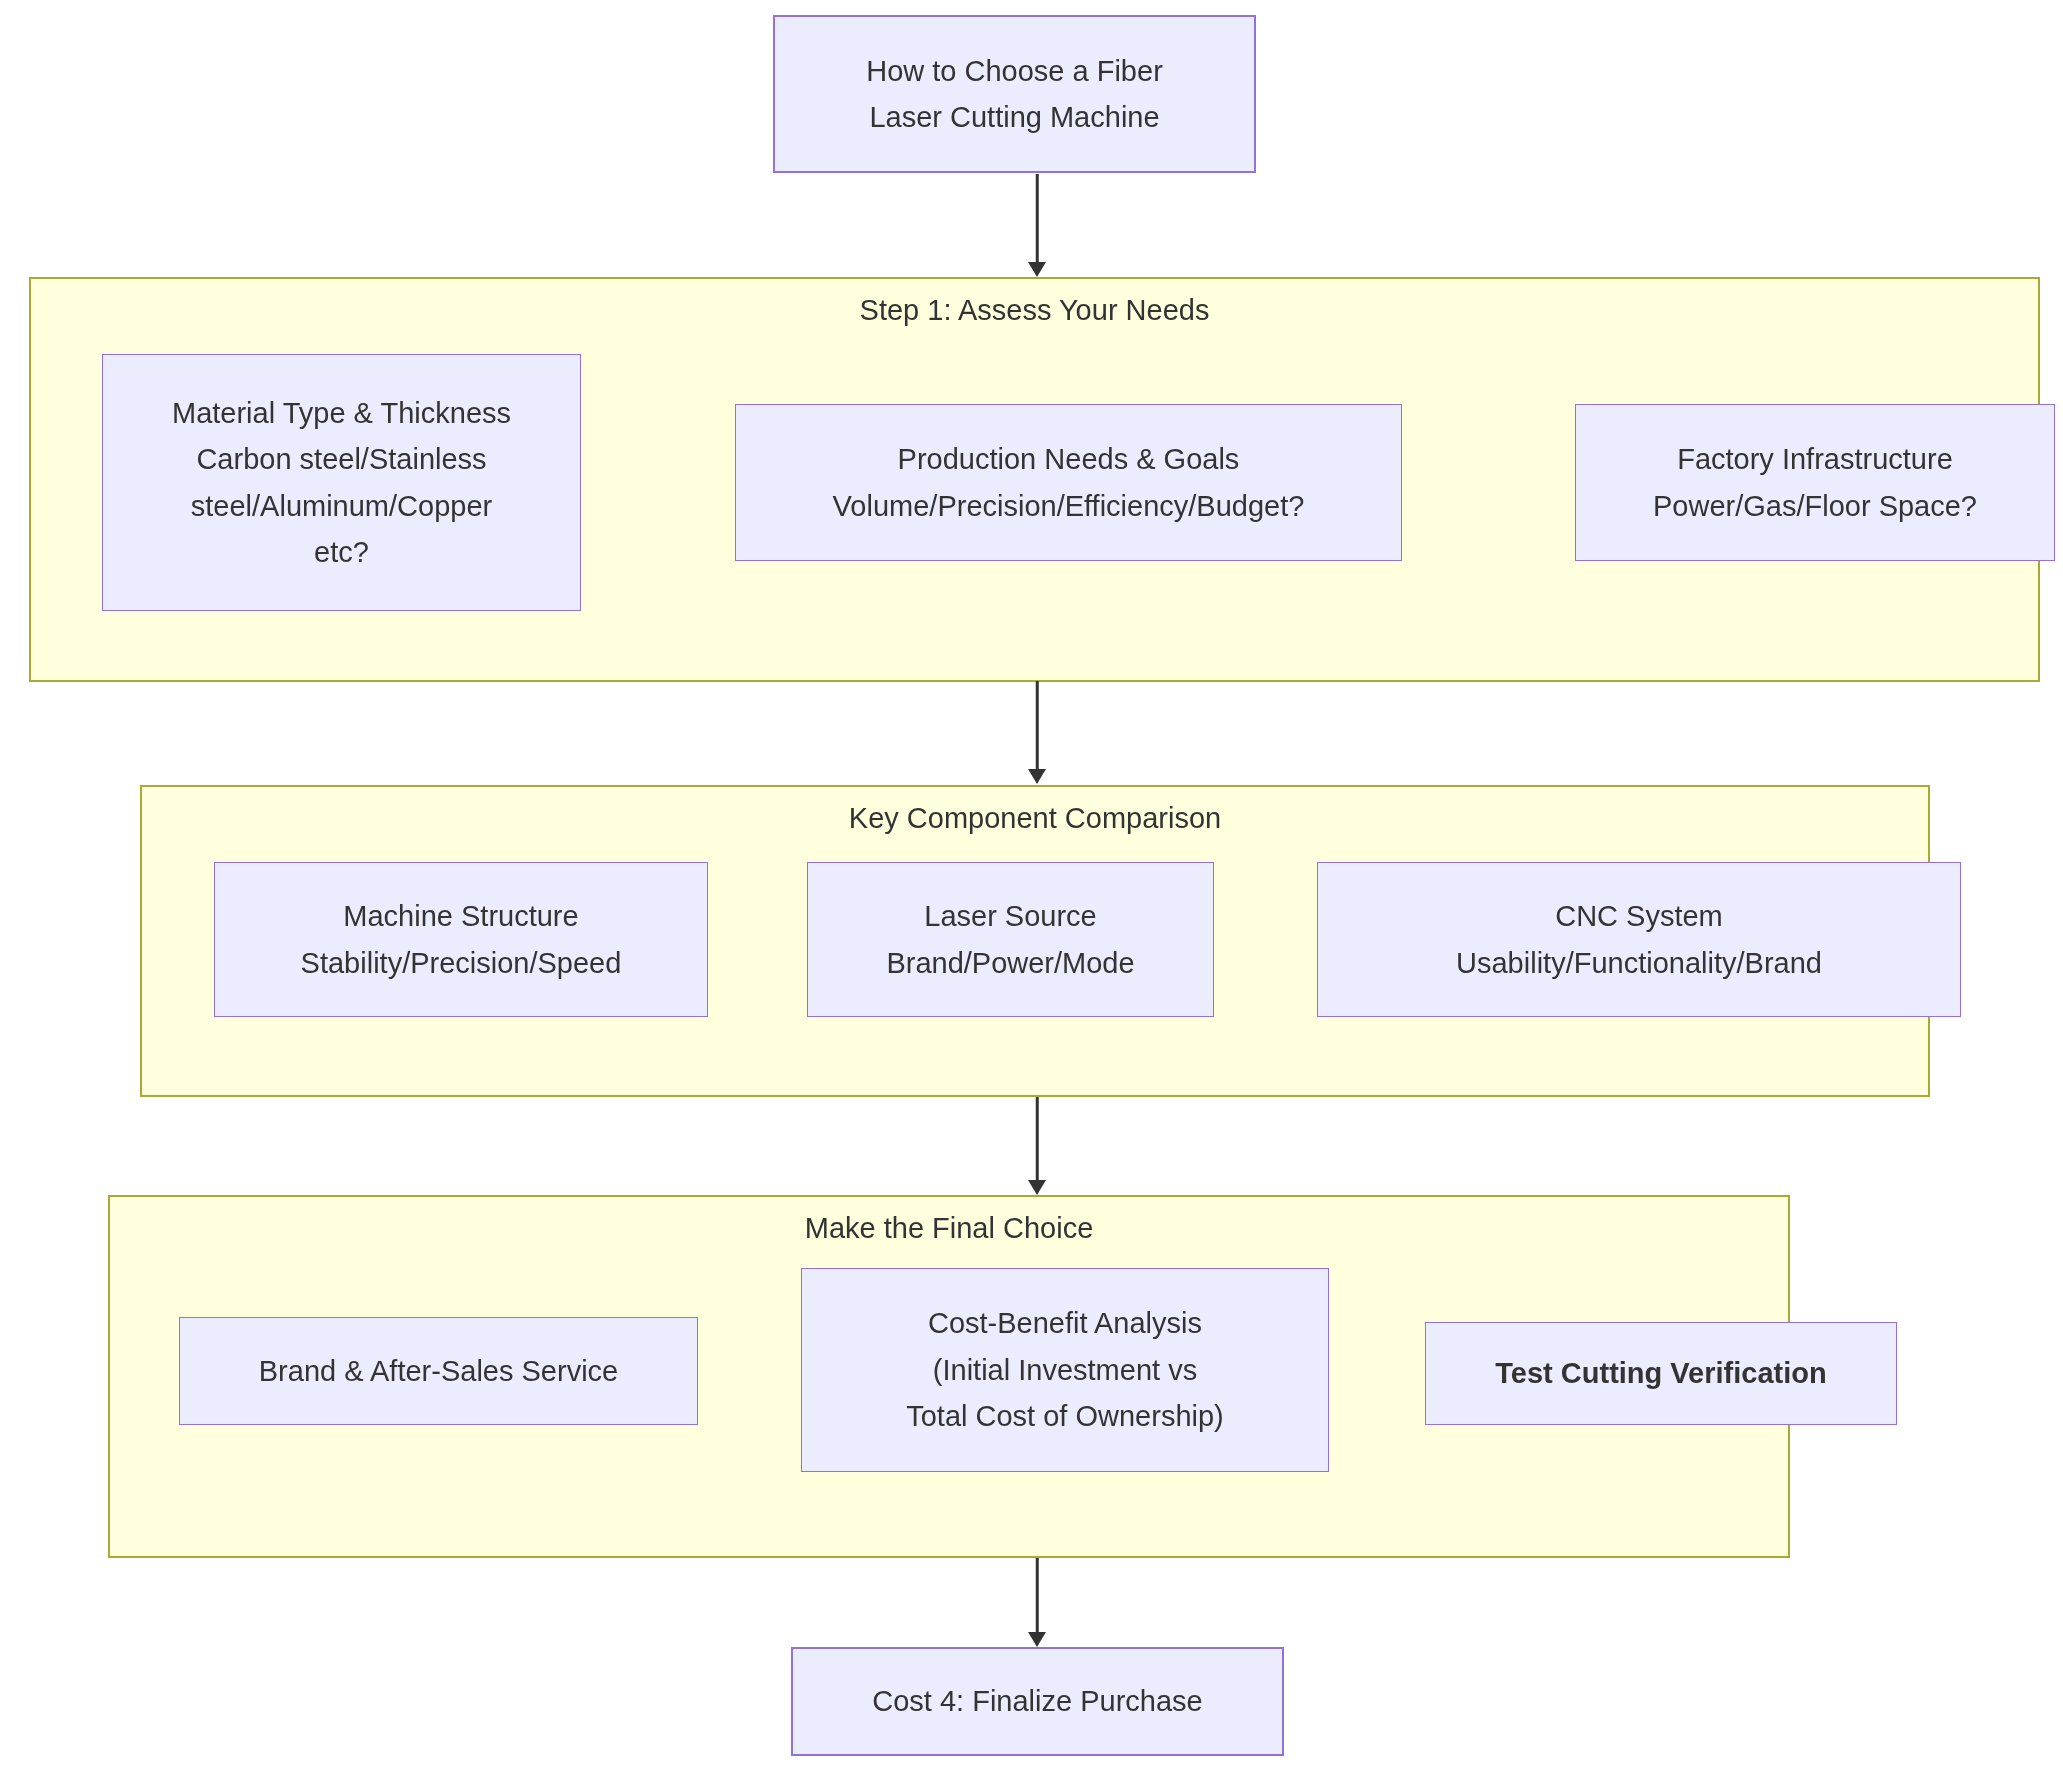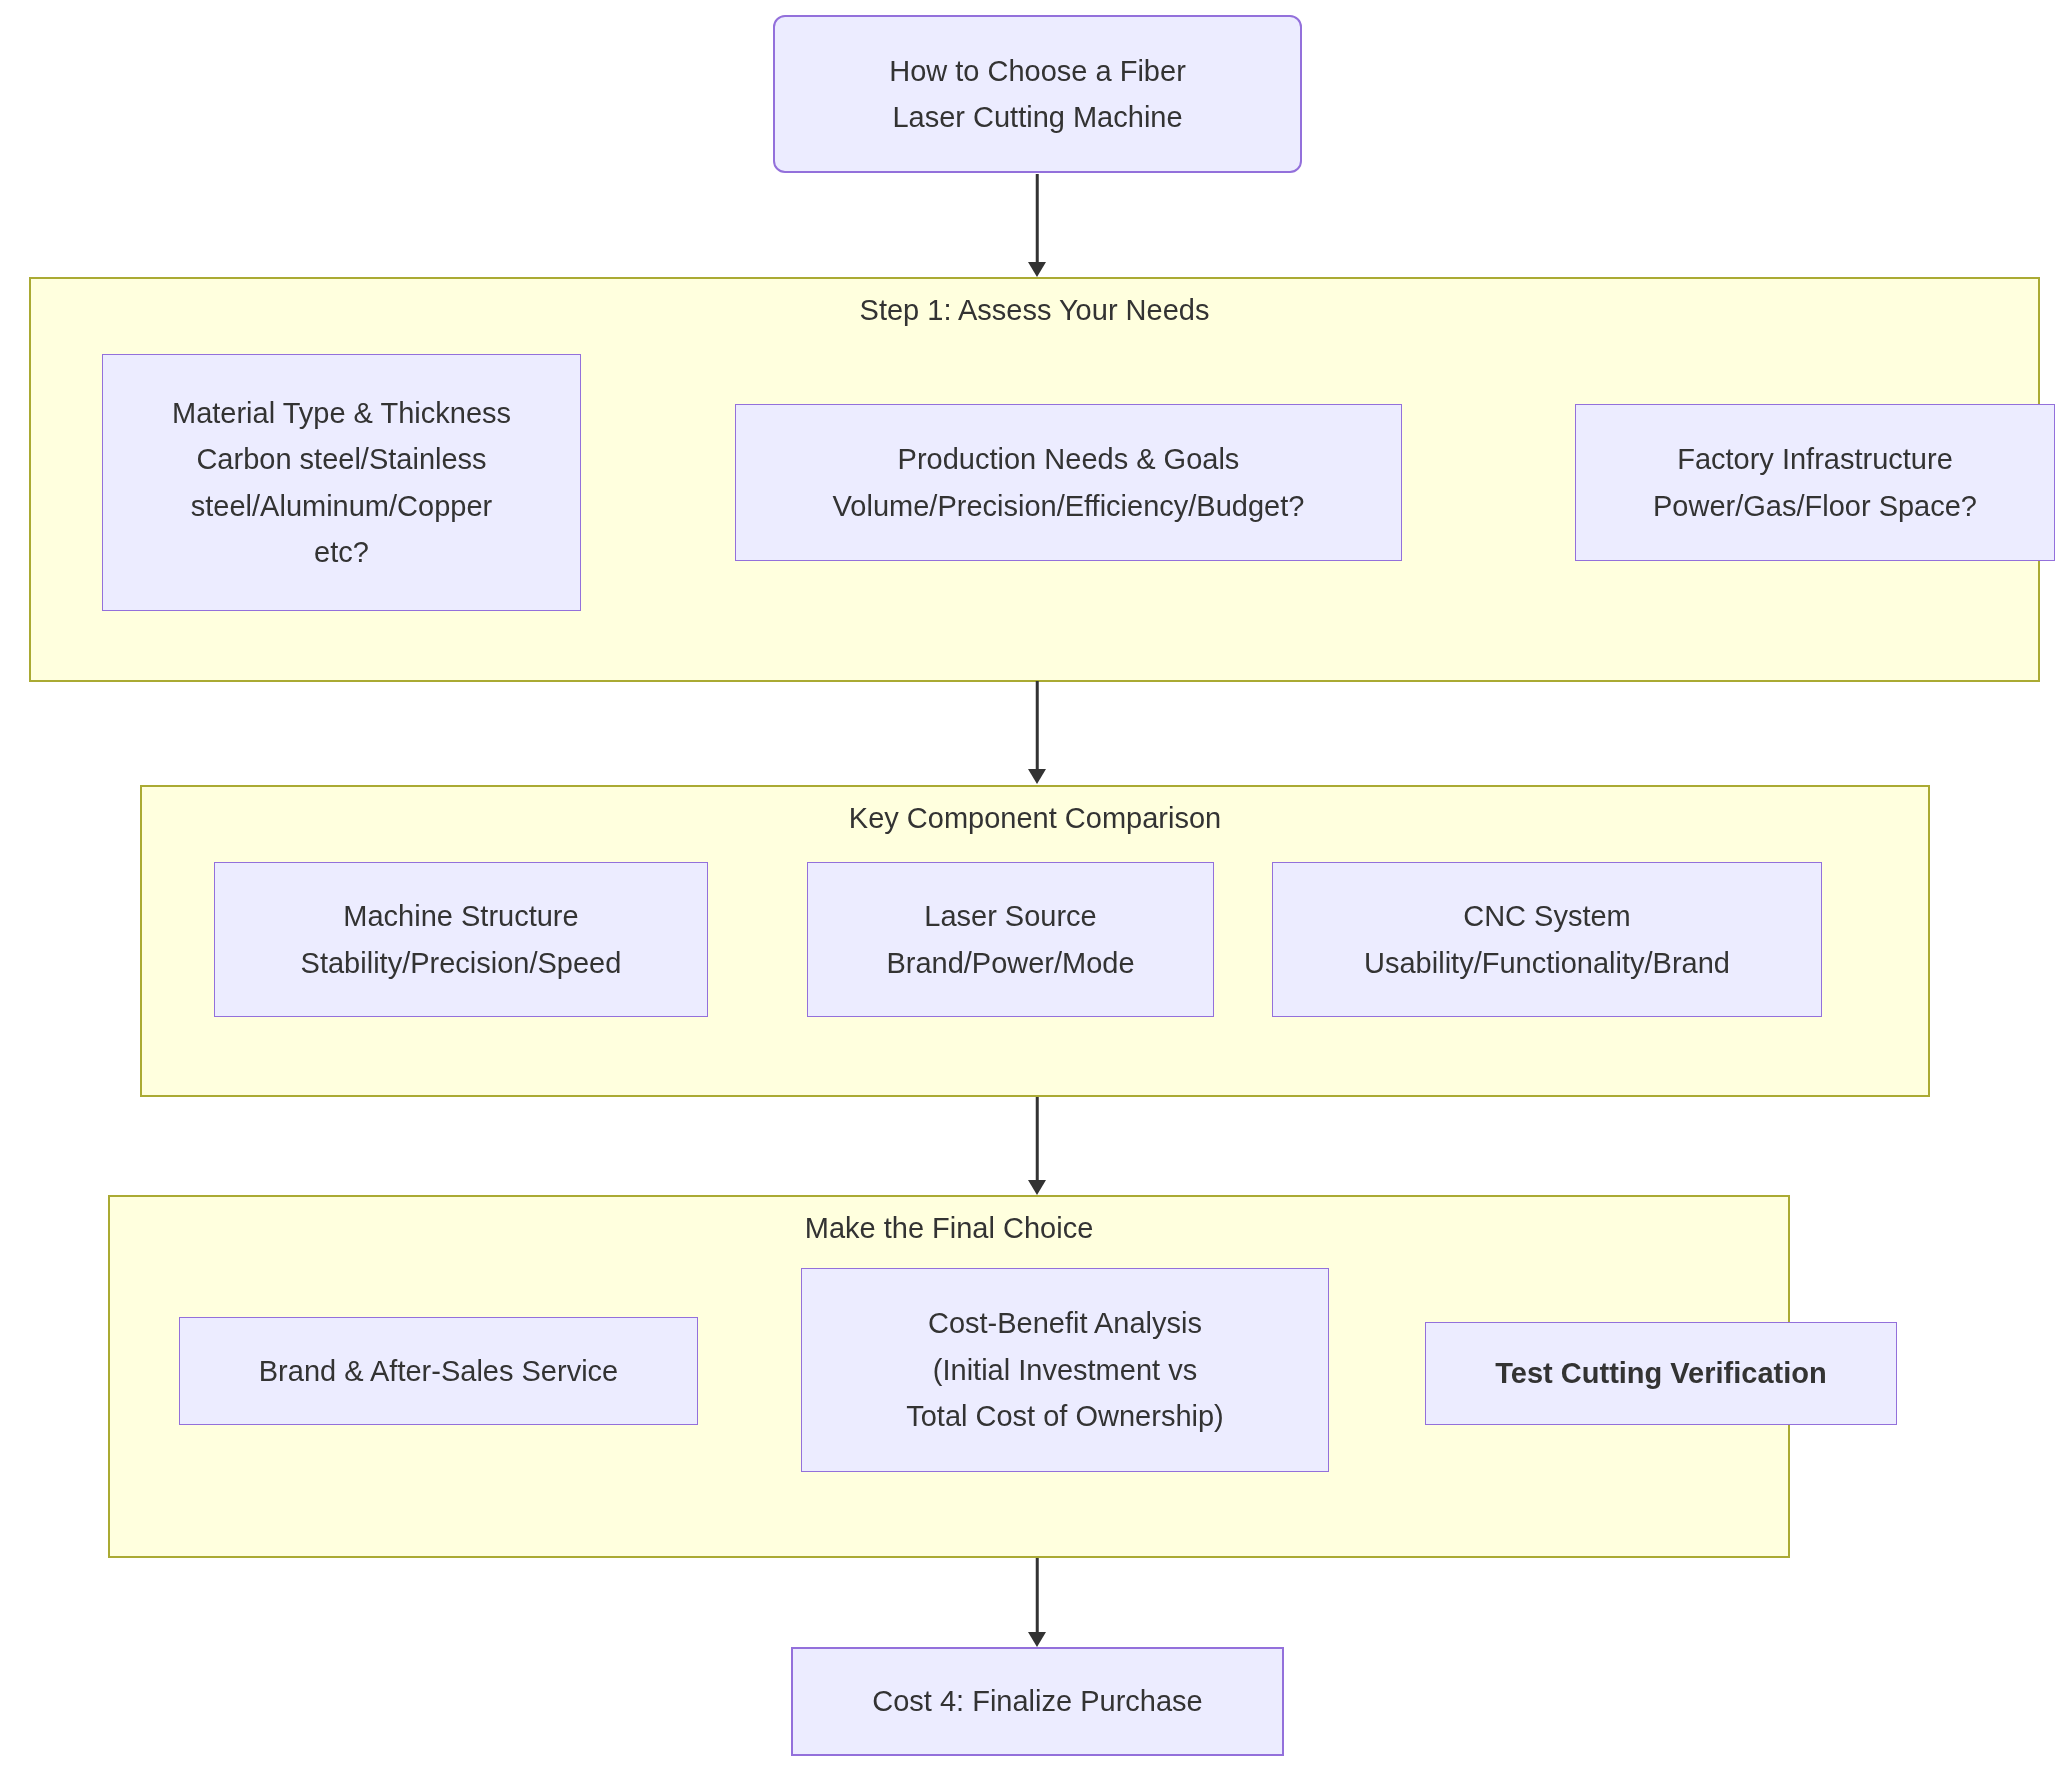--- a/index.html
+++ b/index.html
@@ -71,21 +71,21 @@
     border-left: 9.1px solid transparent;
     border-right: 9.1px solid transparent;
     border-top: 15px solid var(--edge, #333333);
   }
 </style>
 </head>
 <body>
 
 <div class="canvas">
 
-  <div class="node major" style="left:773px; top:15px; width:529px; height:158px;border-radius:12px;">How to Choose a Fiber
+  <div class="node major" style="left:773px; top:15px; width:483px; height:158px;">How to Choose a Fiber
 Laser Cutting Machine</div>
 
   <div class="arrow" style="left:1028px; top:174px; height:103px;">
     <div class="arrow-line"></div>
     <div class="arrow-head"></div>
   </div>
 
   <div class="cluster" style="left:29px; top:277px; width:2011px; height:405px;">
     <div class="cluster-label">Step 1: Assess Your Needs</div>
     <div class="node" style="left:71px; top:75px; width:479px; height:257px;">Material Type &amp; Thickness
@@ -102,21 +102,21 @@
     <div class="arrow-line"></div>
     <div class="arrow-head"></div>
   </div>
 
   <div class="cluster" style="left:140px; top:785px; width:1790px; height:312px;">
     <div class="cluster-label">Key Component Comparison</div>
     <div class="node" style="left:72px; top:75px; width:494px; height:155px;">Machine Structure
 Stability/Precision/Speed</div>
     <div class="node" style="left:665px; top:75px; width:407px; height:155px;">Laser Source
 Brand/Power/Mode</div>
-    <div class="node" style="left:1130px; top:75px; width:550px; height:155px;">CNC System
+    <div class="node" style="left:1175px; top:75px; width:644px; height:155px;">CNC System
 Usability/Functionality/Brand</div>
   </div>
 
   <div class="arrow" style="left:1028px; top:1097px; height:98px;">
     <div class="arrow-line"></div>
     <div class="arrow-head"></div>
   </div>
 
   <div class="cluster" style="left:108px; top:1195px; width:1682px; height:363px;">
     <div class="cluster-label">Make the Final Choice</div>

